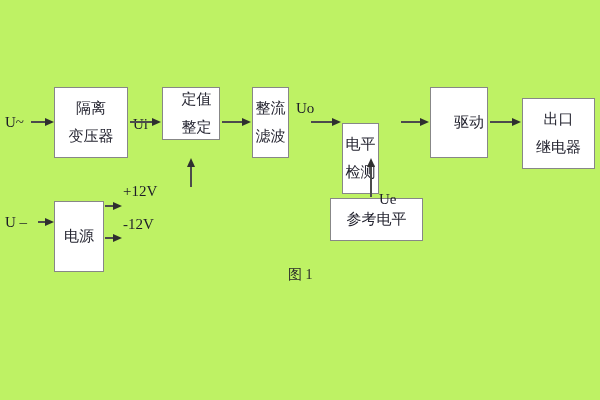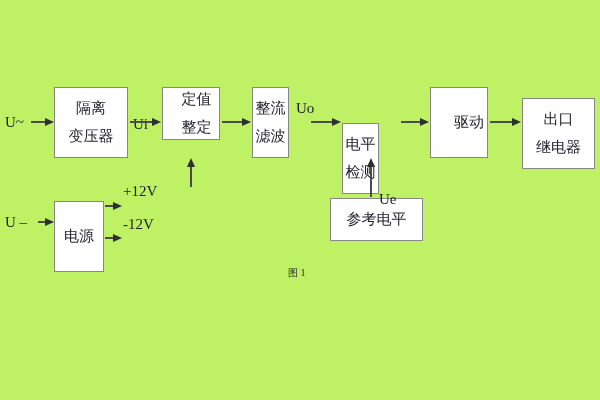--- a/index.html
+++ b/index.html
@@ -18,21 +18,21 @@
   .harrow{position:absolute;height:1.5px;background:#4c4c4c;}
   .harrow::after{
     content:'';position:absolute;right:-8px;top:-3.2px;width:0;height:0;
     border-left:9px solid #2f2f2f;border-top:4px solid transparent;border-bottom:4px solid transparent;
   }
   .varrow{position:absolute;width:1.5px;background:#4c4c4c;}
   .varrow::before{
     content:'';position:absolute;top:-9px;left:-3.2px;width:0;height:0;
     border-bottom:9px solid #2f2f2f;border-left:4px solid transparent;border-right:4px solid transparent;
   }
-  .caption{position:absolute;font-size:10px;color:#2a2a2a;}
+  .caption{position:absolute;font-size:14px;color:#2a2a2a;}
 </style>
 </head>
 <body>
 
 <div class="stage">
 
   <div class="box" style="left:54px;top:87px;width:74px;height:71px;">
     <div>隔离</div>
     <div>变压器</div>
   </div>

